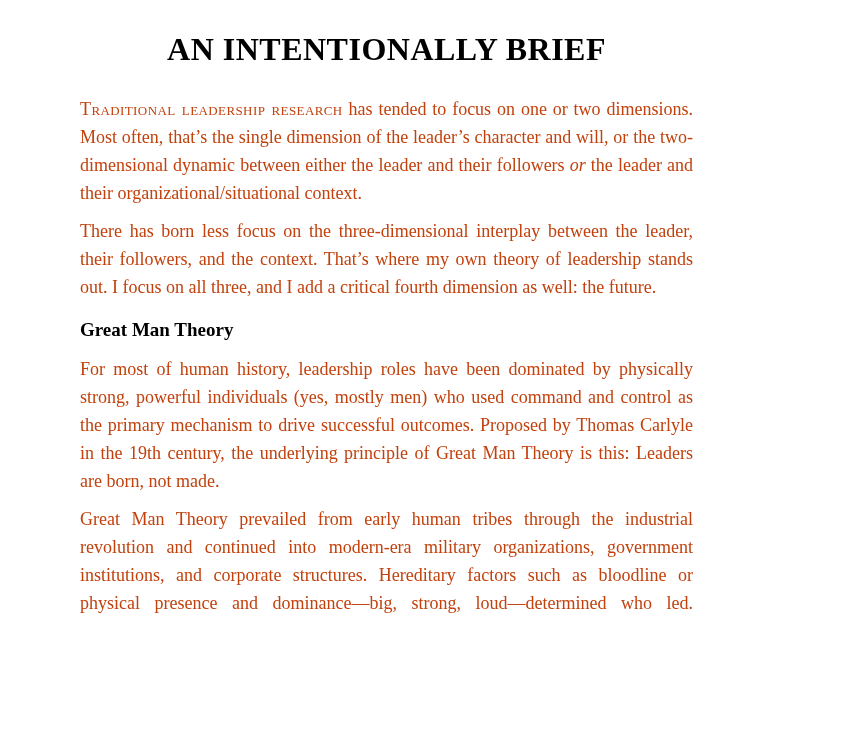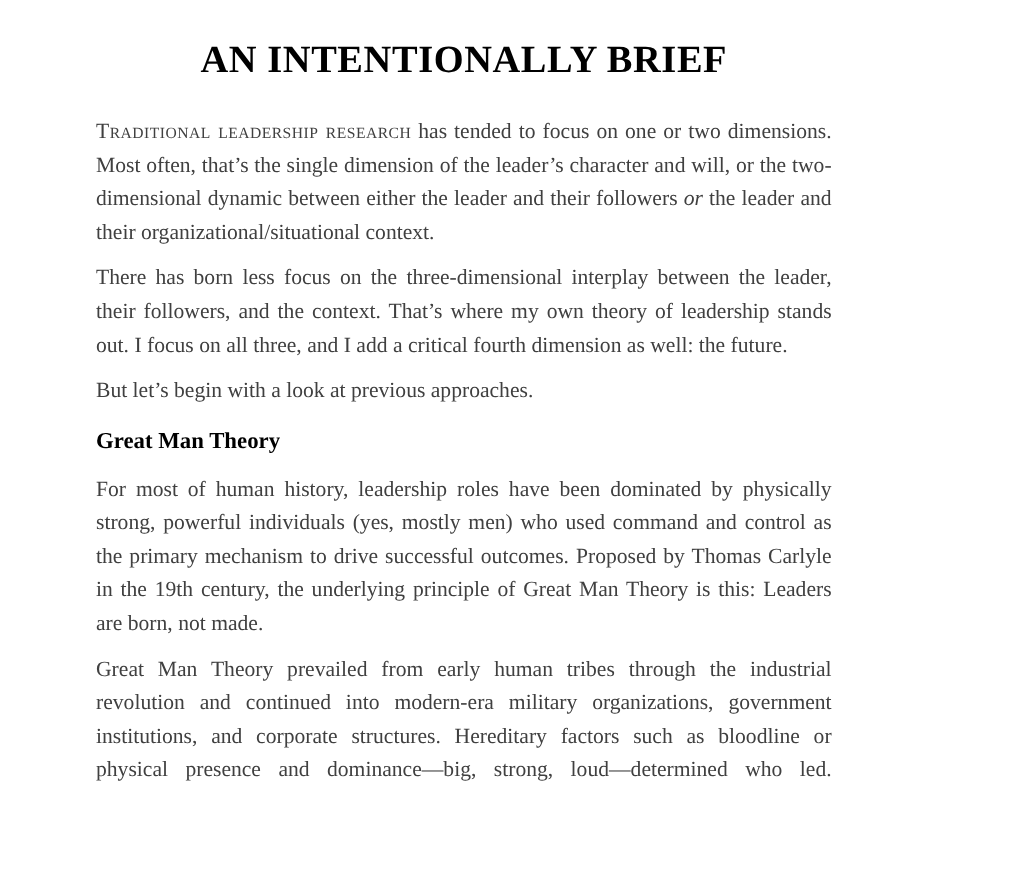--- a/index.html
+++ b/index.html
@@ -33,21 +33,21 @@
       color: #000000;
     }
     .title-line {
       display: block;
     }
     .body-para {
       margin: 0 0 10px 0;
       text-align: justify;
       font-size: 18px;
       line-height: 28px;
-      color: #404040;
+      color: #c2410c;
       hyphens: auto;
       -webkit-hyphens: auto;
     }
     .small-caps {
       font-variant: small-caps;
       letter-spacing: 0.4px;
     }
     .italic {
       font-style: italic;
     }
@@ -70,21 +70,20 @@
 <div class="page">
 
   <h1 class="title">
     <span class="title-line">AN INTENTIONALLY BRIEF</span>
   </h1>
 
   <p class="body-para"><span class="small-caps">Traditional leadership research</span><span> has tended to focus on one or two dimensions. Most often, that’s the single dimension of the leader’s character and will, or the two-dimensional dynamic between either the leader and their followers </span><span class="italic">or</span><span> the leader and their organizational/situational context.</span></p>
 
   <p class="body-para">There has born less focus on the three-dimensional interplay between the leader, their followers, and the context. That’s where my own theory of leadership stands out. I focus on all three, and I add a critical fourth dimension as well: the future.</p>
 
-  <p class="body-para">But let’s begin with a look at previous approaches.</p>
 
   <h2 class="section-heading">Great Man Theory</h2>
 
   <p class="body-para">For most of human history, leadership roles have been dominated by physically strong, powerful individuals (yes, mostly men) who used command and control as the primary mechanism to drive successful outcomes. Proposed by Thomas Carlyle in the 19th century, the underlying principle of Great Man Theory is this: Leaders are born, not made.</p>
 
   <p class="body-para justify-last">Great Man Theory prevailed from early human tribes through the industrial revolution and continued into modern-era military organizations, government institutions, and corporate structures. Hereditary factors such as bloodline or physical presence and dominance—big, strong, loud—determined who led.</p>
 
 </div>
 
 </body></html>

